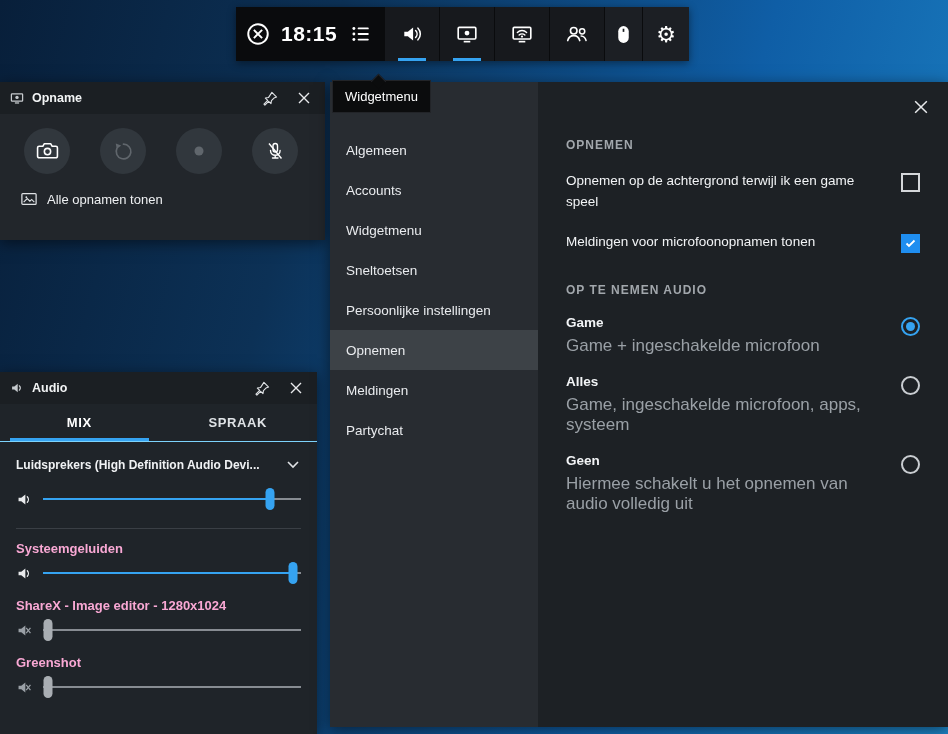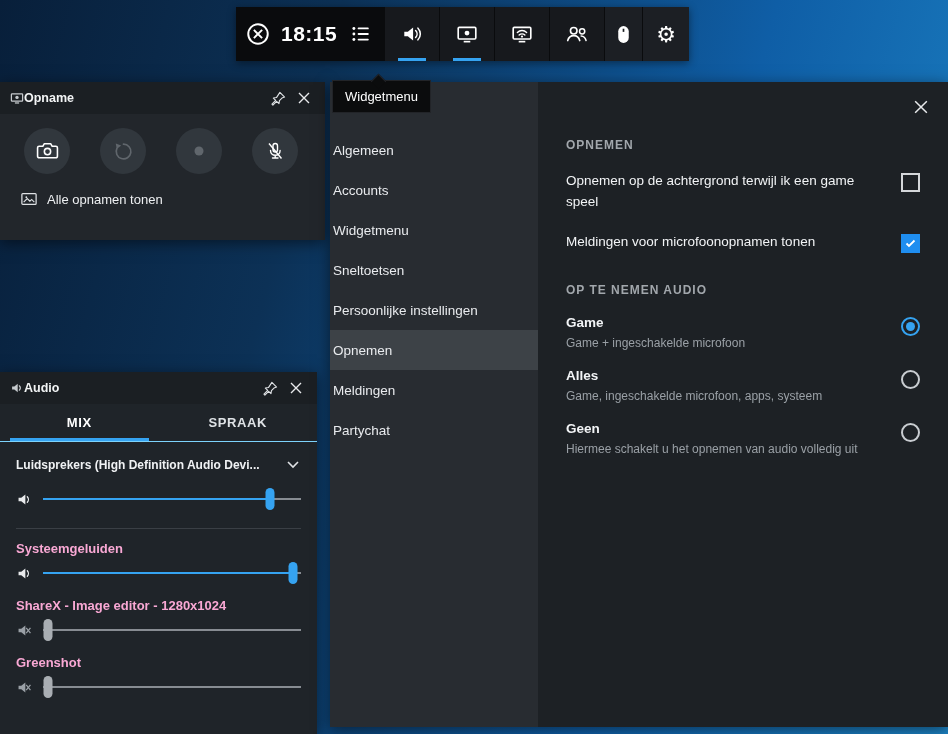--- a/index.html
+++ b/index.html
@@ -18,21 +18,21 @@
   .tb-logo{width:52px;background:#0a0b0d}
   .tb-time{width:66px;font-size:21px;font-weight:bold;letter-spacing:.5px;background:#0a0b0d}
   .tb-menu{width:54px;background:#0a0b0d}
   .tb-tool{width:64px;background:#17191d;border-left:1px solid #0a0b0d}
   .tb-small{width:44px;background:#1c1f24;border-left:1px solid #0a0b0d}
   .tb-gear{width:54px;background:#1c1f24;border-left:1px solid #0a0b0d;font-size:22px;font-family:"DejaVu Sans",sans-serif}
   .tb-tool.active::after{content:"";position:absolute;left:13px;right:13px;bottom:0;height:3px;background:var(--accent)}
 
   
   .panel{position:absolute;background:#22262b;box-shadow:0 3px 14px rgba(0,0,0,.5)}
-  .panel-header{height:32px;display:flex;align-items:center;padding:0 8px 0 10px;background:#1b1f23}
+  .panel-header{height:32px;display:flex;align-items:center;gap:8px;padding:0 8px 0 10px;background:#1b1f23}
   .ph-title{font-size:12.5px;font-weight:bold;color:#f2f4f5;flex:1}
   .icon-btn{width:26px;height:26px;display:flex;align-items:center;justify-content:center;cursor:pointer}
 
   
   .capture-panel{left:0;top:82px;width:325px;height:158px}
   .cap-buttons{display:flex;gap:30px;padding:14px 0 0 24px}
   .cap-btn{width:46px;height:46px;border-radius:50%;background:#31373d;display:flex;align-items:center;justify-content:center;cursor:pointer}
   .cap-footer{display:flex;align-items:center;gap:9px;padding:17px 0 0 20px;font-size:13px;color:#eef0f2;cursor:pointer}
 
   
@@ -49,33 +49,33 @@
   .sl-fill{position:absolute;left:0;top:12px;height:2px;background:var(--accent)}
   .sl-thumb{position:absolute;top:2px;width:9px;height:22px;border-radius:4.5px;background:var(--accent);transform:translateX(-50%)}
   .muted .sl-thumb{background:#a9aeb3}
   .audio-divider{height:1px;background:#3a3f45;margin:16px 0 4px}
   .channel-label{font-size:13px;font-weight:bold;color:#f9a8d4;margin:12px 0 2px}
 
   
   .settings-panel{left:330px;top:82px;width:618px;height:645px;background:#1d2125}
   .sb{position:absolute;left:0;top:0;bottom:0;width:208px;background:#282c31}
   .sb-items{padding-top:48px}
-  .sb-item{height:40px;display:flex;align-items:center;padding-left:3px;font-size:13.5px;color:#e9ebee;cursor:pointer}
+  .sb-item{height:40px;display:flex;align-items:center;padding-left:16px;font-size:13.5px;color:#e9ebee;cursor:pointer}
   .sb-item.selected{background:#3d4247}
   .settings-close{position:absolute;top:12px;right:14px;width:26px;height:26px;display:flex;align-items:center;justify-content:center;cursor:pointer}
   .content{position:absolute;left:208px;top:0;right:0;bottom:0;padding:56px 28px 0 28px}
   .s-heading{font-size:12px;letter-spacing:1px;color:#a2a7ac;font-weight:bold}
   .s-heading.second{margin-top:30px}
   .toggle-row{display:flex;justify-content:space-between;align-items:flex-start;gap:24px;margin-top:19px}
   .toggle-label{font-size:13.5px;color:#f2f4f6;line-height:1.55;max-width:330px}
   .checkbox{width:19px;height:19px;border:2px solid #d4d7da;flex:none;margin-top:2px;cursor:pointer;display:flex;align-items:center;justify-content:center}
   .checkbox.checked{background:#1f8ef0;border-color:#1f8ef0}
   .option-row{display:flex;justify-content:space-between;align-items:flex-start;gap:24px;margin-top:18px}
   .opt-label{font-size:13.5px;font-weight:bold;color:#f2f4f6}
-  .opt-desc{font-size:12px;color:#9aa0a6;margin-top:6px;max-width:350px}
+  .opt-desc{font-size:17px;color:#9aa0a6;margin-top:6px;max-width:350px}
   .radio{width:19px;height:19px;border-radius:50%;border:2px solid #c9cdd1;flex:none;margin-top:2px;position:relative;cursor:pointer}
   .radio.selected{border-color:var(--accent)}
   .radio.selected::after{content:"";position:absolute;inset:3px;border-radius:50%;background:var(--accent)}
 
   
   .tooltip{position:absolute;left:332px;top:80px;background:#0b0c0d;border:1px solid #222428;color:#fff;font-size:13px;padding:8px 12px;z-index:20}
   .tooltip::before{content:"";position:absolute;top:-5.5px;left:40px;width:10px;height:10px;background:#0b0c0d;border-left:1px solid #222428;border-top:1px solid #222428;transform:rotate(45deg)}
 </style>
 </head>
 <body>

